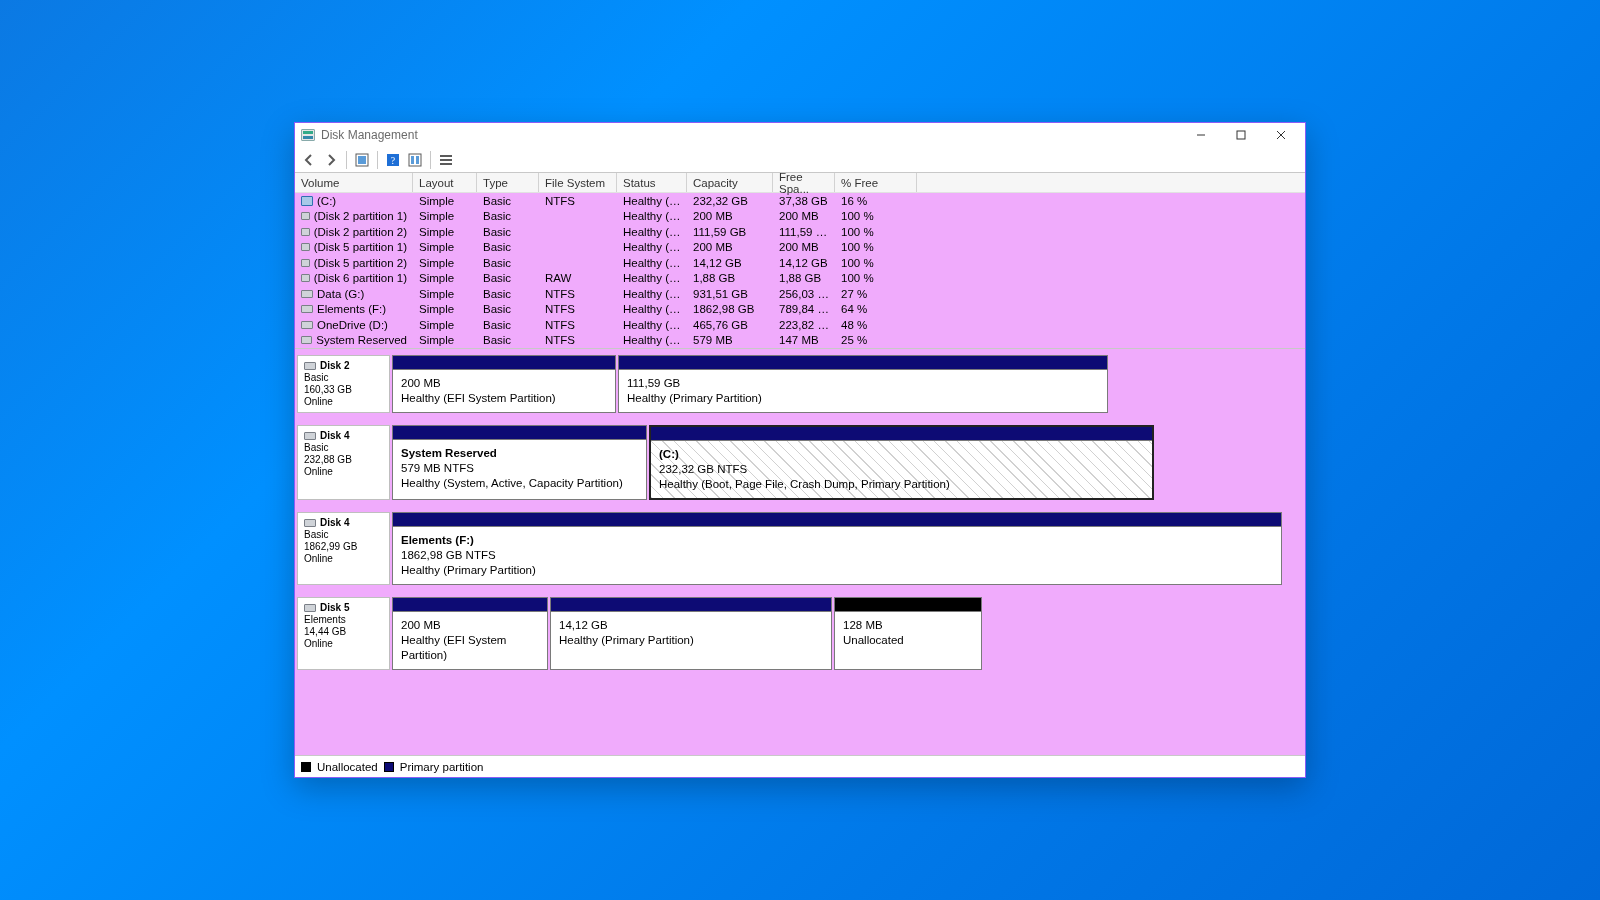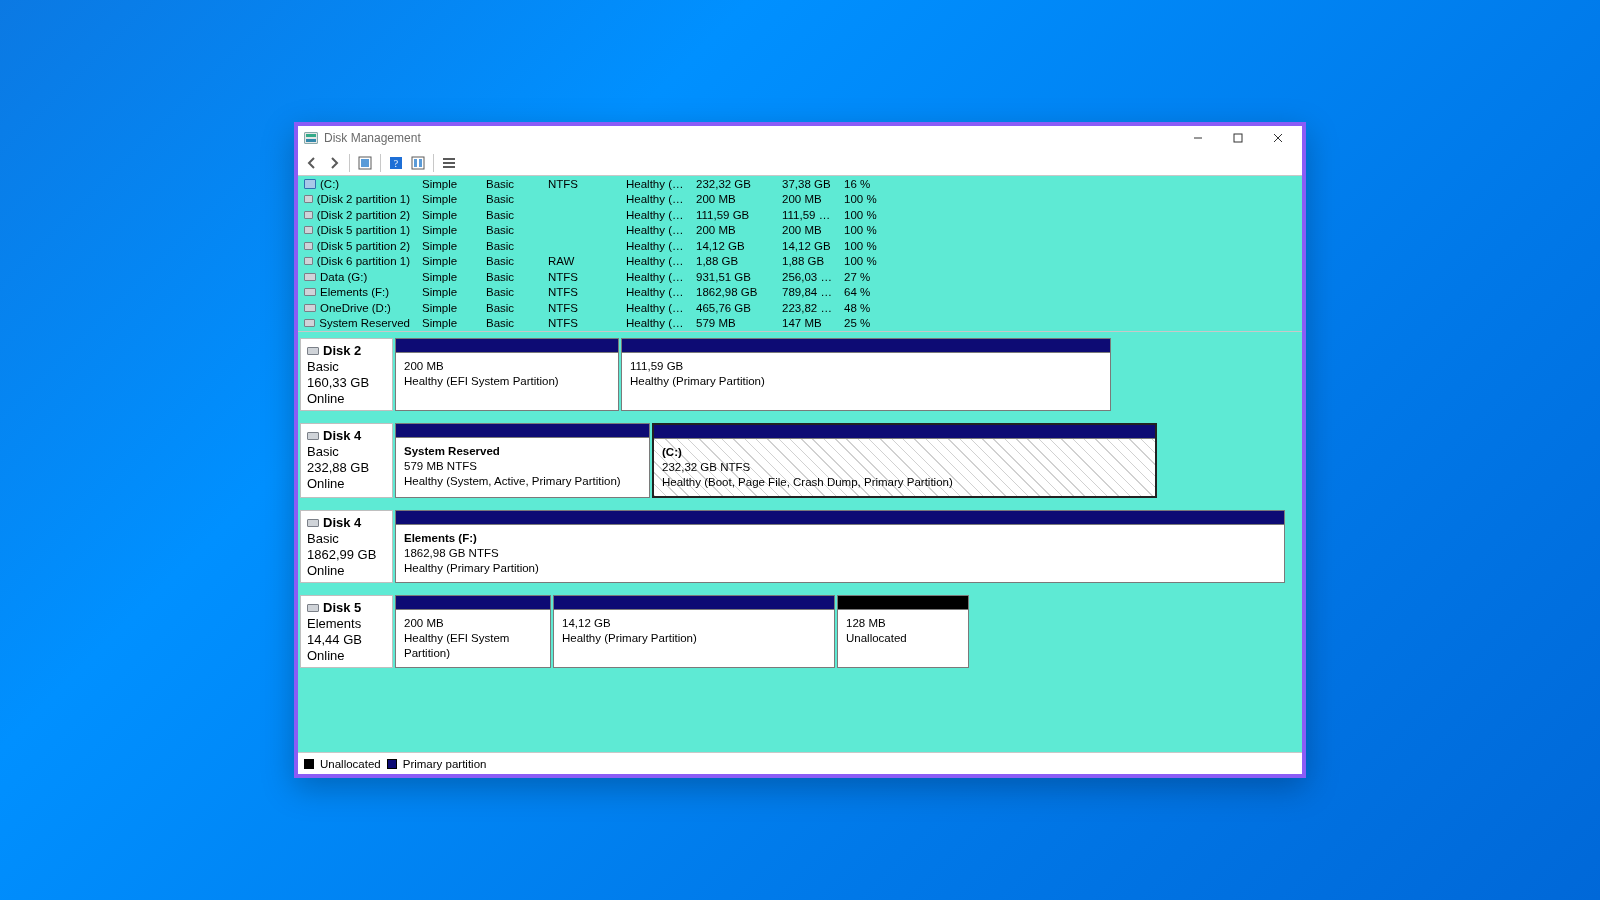--- a/index.html
+++ b/index.html
@@ -6,24 +6,24 @@
     body {
       font-family: "Segoe UI", Tahoma, sans-serif;
       font-size: 12px;
       width:1600px; height:900px;
       background: linear-gradient(135deg, #0b79e3 0%, #0090ff 30%, #0078e8 70%, #0068d8 100%);
       display:flex; align-items:center; justify-content:center;
       overflow:hidden;
     }
     .window {
       width:1012px; height:656px;
-      background:#5eead4;
+      background:#f0abfc;
       box-shadow: 0 10px 30px rgba(0,0,0,.25);
       display:flex; flex-direction:column;
-      border:4px solid #8b5cf6;
+      border:1px solid #8b5cf6;
       position:relative;
     }
     
     .titlebar { height:24px; background:#fff; color:#6b6b6b; display:flex; align-items:center; justify-content:space-between; padding:0 4px 0 6px; }
     .titlebar-left { display:flex; align-items:center; gap:6px; }
     .title-icon { width:14px; height:12px; background:#e6e6e6; border:1px solid #8aa; border-radius:1px; position:relative; }
     .title-icon::before { content:""; position:absolute; left:1px; top:1px; width:10px; height:3px; background:#3a8; }
     .title-icon::after  { content:""; position:absolute; left:1px; bottom:1px; width:10px; height:3px; background:#38a; }
     .wc-btns { display:flex; }
     .wc-btn { width:40px; height:22px; display:flex; align-items:center; justify-content:center; color:#333; }
@@ -54,21 +54,21 @@
     .vol-row .c-vol{display:flex;align-items:center;gap:4px;}
     .disk-icon{width:12px;height:8px;background:#cfd3d8;border:1px solid #7a7f87;border-radius:1px;position:relative;}
     .drive-c{width:12px;height:10px;background:#a8c8e8;border:1px solid #3070b0;border-radius:1px;}
     
     .disk-pane { flex:1 1 auto; border-top:1px solid #c8c8c8; overflow:hidden; display:flex; }
     .disk-scroll{ flex:1; overflow-y:auto; position:relative; }
     .disk-scroll::-webkit-scrollbar{width:16px;}
     .disk-scroll::-webkit-scrollbar-track{background:#f1f1f1;}
     .disk-scroll::-webkit-scrollbar-thumb{background:#cdcdcd;border:1px solid #a8a8a8;}
     .disk-row { display:flex; border-bottom:0; padding:6px 2px 6px 2px; align-items:stretch; }
-    .disk-header { width:93px; border:1px solid #bfbfbf; padding:4px 6px; background:#fff; display:flex; flex-direction:column; gap:1px; font-size:13px; margin-right:2px;}
+    .disk-header { width:93px; border:1px solid #bfbfbf; padding:4px 6px; background:#fff; display:flex; flex-direction:column; gap:1px; font-size:10px; margin-right:2px;}
     .disk-header .name{font-weight:bold;display:flex;align-items:center;gap:4px;}
     .parts { display:flex; border:0; }
     .part { border:1px solid #7a7a7a; display:flex; flex-direction:column; margin-right:2px; background:#fff; }
     .part .band { height:14px; background:#0d0b74; border-bottom:1px solid #7a7a7a; }
     .band.black{background:#000;}
     .part .body { padding:6px 8px; font-size:11.5px; line-height:15px; flex:1; }
     .part .body b{font-weight:bold;}
     .part.sel { border:2px solid #222; }
     .part.sel .body{ position:relative; }
     .part.sel .body::before{
@@ -147,20 +147,30 @@
     <div class="tb-btn">
       <svg viewBox="0 0 14 14">
           <rect x="1" y="2" width="12" height="2" fill="#5a5a5a"></rect>
           <rect x="1" y="6" width="12" height="2" fill="#5a5a5a"></rect>
           <rect x="1" y="10" width="12" height="2" fill="#5a5a5a"></rect>
         </svg>
     </div>
   </div>
 
   <div class="vol-table">
+    <div class="vol-header">
+      <div class="col c-vol">Volume</div>
+      <div class="col c-lay">Layout</div>
+      <div class="col c-typ">Type</div>
+      <div class="col c-fs">File System</div>
+      <div class="col c-st">Status</div>
+      <div class="col c-cap">Capacity</div>
+      <div class="col c-fsp">Free Spa...</div>
+      <div class="col c-pct">% Free</div>
+    </div>
     <div class="vol-rows" id="vol-rows">
         <div class="vol-row">
           <div class="cell c-vol">
             <div class="drive-c"></div>
             <span>(C:)</span>
           </div>
           <div class="cell c-lay">Simple</div>
           <div class="cell c-typ">Basic</div>
           <div class="cell c-fs">NTFS</div>
           <div class="cell c-st">Healthy (B...</div>
@@ -317,21 +327,21 @@
               <div class="disk-icon"></div>
               <span>Disk 4</span>
             </div>
             <div>Basic</div>
             <div>232,88 GB</div>
             <div>Online</div>
           </div>
           <div class="parts">
             <div class="part" style="width: 255px;">
               <div class="band blue"></div>
-              <div class="body"><b>System Reserved</b><br><span>579 MB NTFS</span><br><span>Healthy (System, Active, Primary Partition)</span></div>
+              <div class="body"><b>System Reserved</b><br><span>579 MB NTFS</span><br><span>Healthy (System, Active, Capacity Partition)</span></div>
             </div>
             <div class="part sel" style="width: 505px;">
               <div class="band blue"></div>
               <div class="body"><b> (C:)</b><br><span>232,32 GB NTFS</span><br><span>Healthy (Boot, Page File, Crash Dump, Primary Partition)</span></div>
             </div>
           </div>
         </div>
         <div class="disk-row">
           <div class="disk-header">
             <div class="name">
@@ -361,21 +371,21 @@
           </div>
           <div class="parts">
             <div class="part" style="width: 156px;">
               <div class="band blue"></div>
               <div class="body"><span>200 MB</span><br><span>Healthy (EFI System Partition)</span></div>
             </div>
             <div class="part" style="width: 282px;">
               <div class="band blue"></div>
               <div class="body"><span>14,12 GB</span><br><span>Healthy (Primary Partition)</span></div>
             </div>
-            <div class="part" style="width: 132px;">
+            <div class="part" style="width: 148px;">
               <div class="band black"></div>
               <div class="body"><span>128 MB</span><br><span>Unallocated</span></div>
             </div>
           </div>
         </div>
       </div>
   </div>
 
   <div class="legend">
     <span class="sw black"></span>

